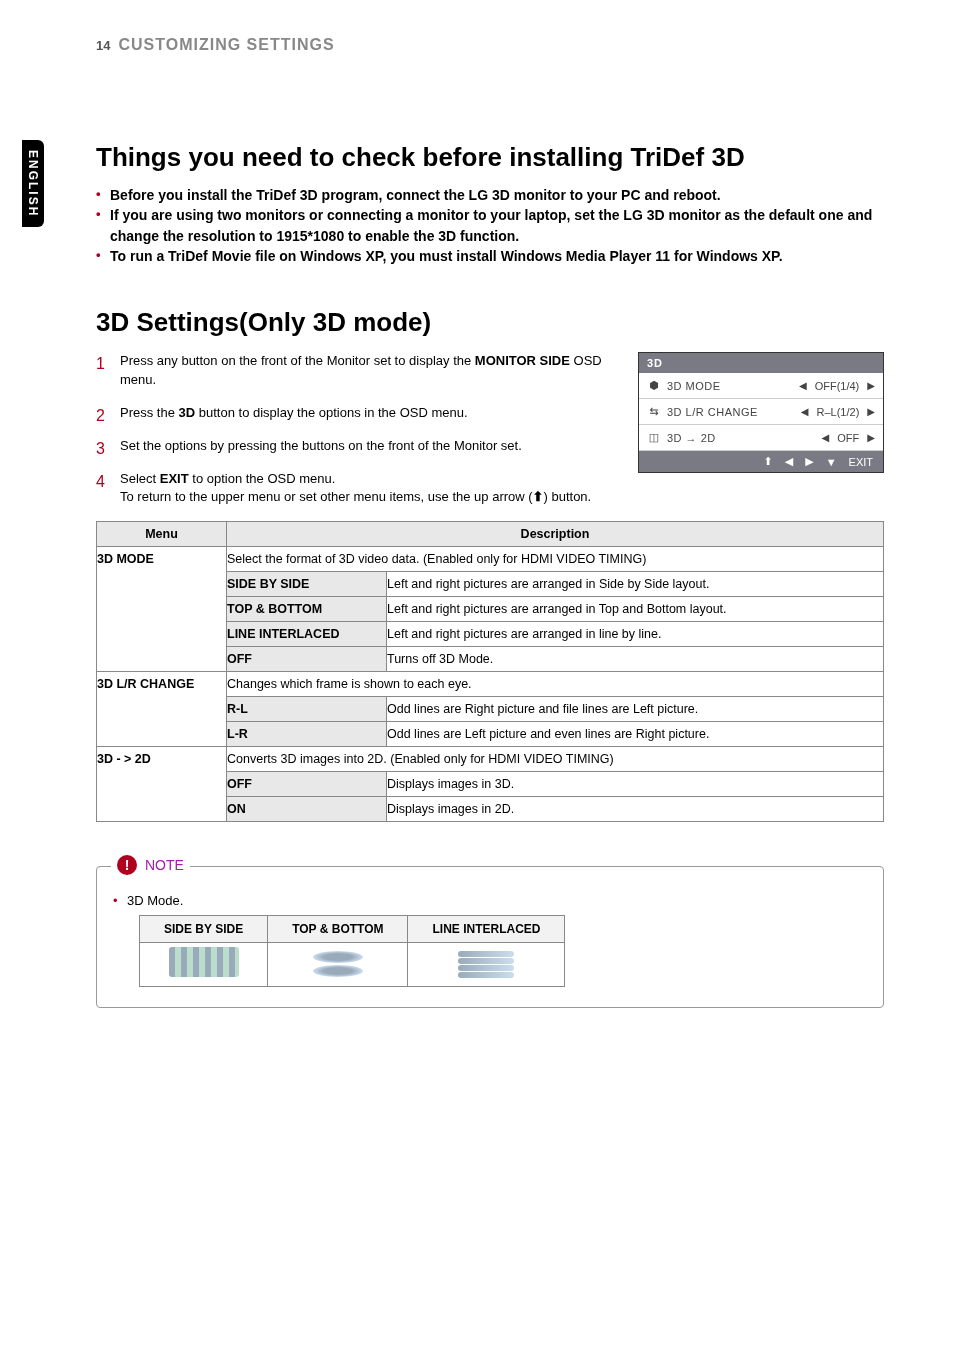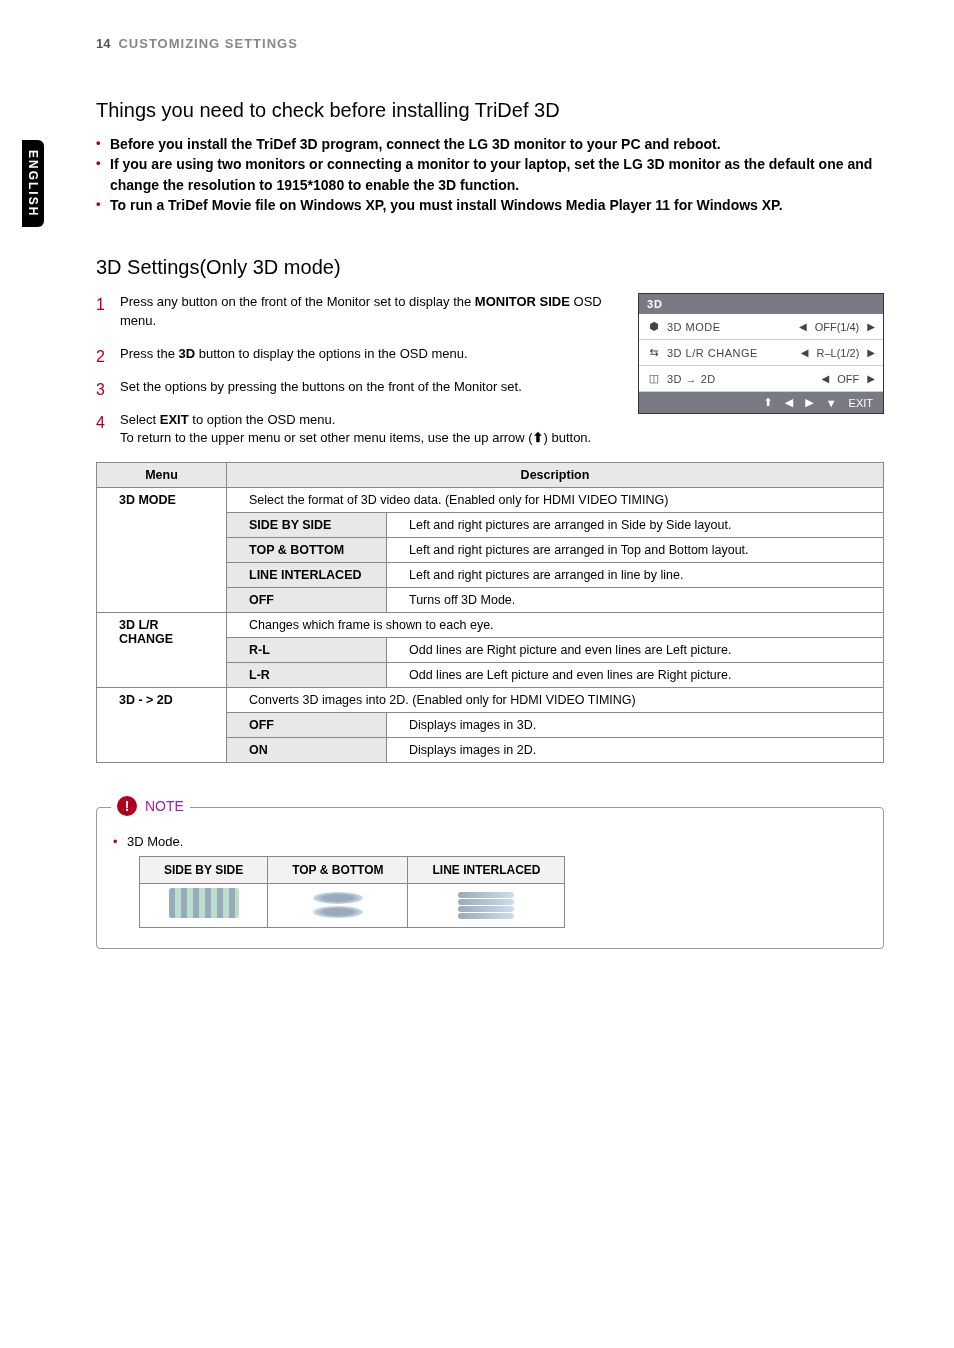--- a/index.html
+++ b/index.html
@@ -8,53 +8,53 @@
     background: #fff;
     width: 954px;
     height: 1348px;
     position: relative;
     color: #000;
     font-size: 13px;
   }
   .page { padding: 36px 70px 36px 36px; position: relative; }
   .header { display: flex; align-items: center; gap: 8px; padding-left: 60px; padding-bottom: 8px; }
   .page-num { font-size: 13px; font-weight: bold; color: #555; }
-  .page-sec { font-size: 13px; font-weight: bold; letter-spacing: 1px; color: #888; }
+  .page-sec { font-size: 16px; font-weight: bold; letter-spacing: 1px; color: #888; }
   .lang-tab {
     position: absolute;
     left: 22px; top: 140px;
     background: #000; color: #fff;
     padding: 10px 4px;
     font-size: 12px; font-weight: bold;
     writing-mode: vertical-rl;
     letter-spacing: 2px;
     border-top-right-radius: 6px;
     border-bottom-right-radius: 6px;
   }
   .content { padding-left: 60px; padding-top: 40px; }
-  h2 { font-size: 20px; font-weight: normal; margin-bottom: 12px; }
+  h2 { font-size: 26px; font-weight: bold; margin-bottom: 12px; margin-top: 40px; }
   .bullets-strong { list-style: none; margin-bottom: 41px; }
   .bullets-strong li { font-weight: bold; font-size: 14px; line-height: 1.45; position: relative; padding-left: 14px;}
   .bullets-strong li::before { content: "•"; position: absolute; left: 0; color: #b00020; font-size: 13px; top: 0;}
   .two-col { display: flex; gap: 30px; align-items: flex-start; margin-top: 14px; }
   .steps { flex: 1; }
   ol.steps-list { list-style: none; counter-reset: st; }
   ol.steps-list li { position: relative; padding-left: 24px; margin-bottom: 14px; line-height: 1.45; }
   ol.steps-list li .num { position: absolute; left: 0; top: 0; color: #b00020; font-size: 16px; font-weight: normal;}
   .osd-panel { width: 246px; border: 1px solid #333; font-size: 11px; }
   .osd-title { background: #7a7a84; color: #fff; padding: 4px 8px; font-weight: bold; letter-spacing: 1px;}
   .osd-row { display: flex; align-items: center; padding: 6px 8px; border-bottom: 1px solid #ccc; color: #444; gap:6px;}
   .osd-row:last-of-type { border-bottom: none;}
   .osd-icn { width:14px; text-align:center; font-size:11px;}
   .osd-lbl { flex:1; letter-spacing:0.5px;}
   .osd-val { display:flex; align-items:center; gap:8px;}
   .osd-nav { background:#7a7a84; color:#fff; display:flex; justify-content:flex-end; gap:12px; padding:4px 10px; align-items:center;}
   .avail-text { margin-top: 36px; margin-bottom: 10px; }
   table.settings { width: 100%; border-collapse: collapse; font-size: 12.5px; }
-  table.settings th, table.settings td { border: 1px solid #888; padding: 5px 22px; text-align: left; vertical-align: top;}
+  table.settings th, table.settings td { border: 1px solid #888; padding: 5px 0; text-align: left; vertical-align: top;}
   table.settings th { background: #e8e8e8; font-weight: bold; text-align:center;}
   .sub-left { background: #e8e8e8; font-weight: bold;}
   .rowlabel { font-weight: bold; }
   .note-box { border: 1px solid #999; border-radius: 4px; padding: 14px 16px 16px 16px; margin-top: 44px; position: relative;}
   .note-hdr { display:flex; align-items:center; gap:8px; position:absolute; top:-12px; left:14px; background:#fff; padding:0 6px;}
   .note-icon { width:20px; height:20px; background:#b00020; border-radius:50%; color:#fff; display:flex; align-items:center; justify-content:center; font-weight:bold; font-size:14px;}
   .note-title { color:#a21caf; font-weight:normal; font-size:14px;}
   .note-bullets { list-style:none; margin-top:10px;}
   .note-bullets li { position:relative; padding-left:14px; line-height:1.5; margin-bottom:4px;}
   .note-bullets li::before { content:"•"; position:absolute; left:0; color:#b00020;}
@@ -179,21 +179,21 @@
       <tr>
             <td class="sub-left">OFF</td>
             <td>Turns off 3D Mode.</td>
           </tr>
       <tr>
         <td class="rowlabel" rowspan="3">3D L/R CHANGE</td>
         <td colspan="2">Changes which frame is shown to each eye.</td>
       </tr>
       <tr>
             <td class="sub-left">R-L</td>
-            <td>Odd lines are Right picture and even lines are Left picture.</td>
+            <td>Odd lines are Right picture and file lines are Left picture.</td>
           </tr>
       <tr>
             <td class="sub-left">L-R</td>
             <td>Odd lines are Left picture and even lines are Right picture.</td>
           </tr>
       <tr>
         <td class="rowlabel" rowspan="3">3D  - &gt;  2D</td>
         <td colspan="2">Converts 3D images into 2D. (Enabled only for HDMI VIDEO TIMING)</td>
       </tr>
       <tr>

